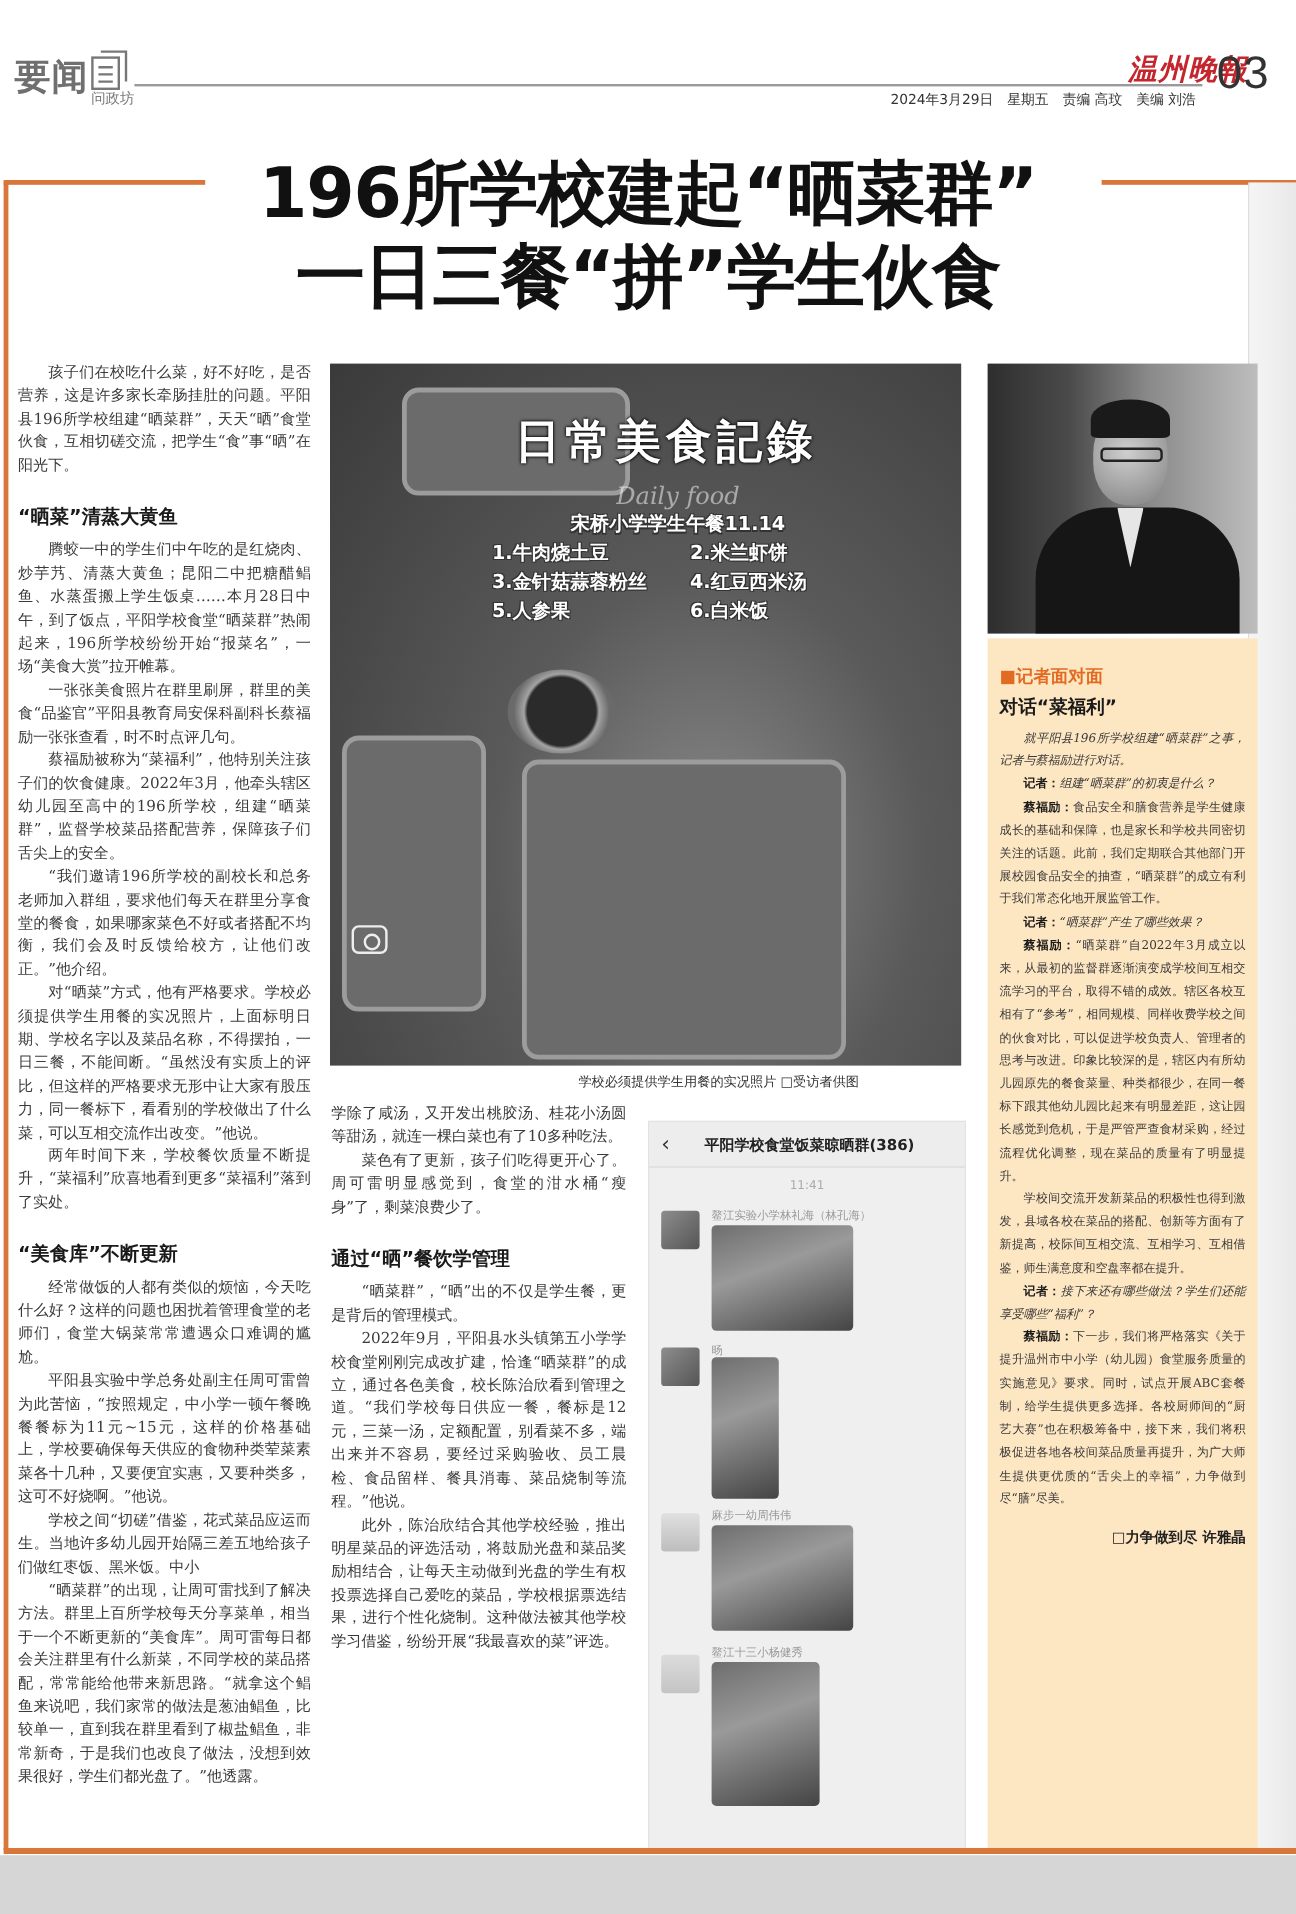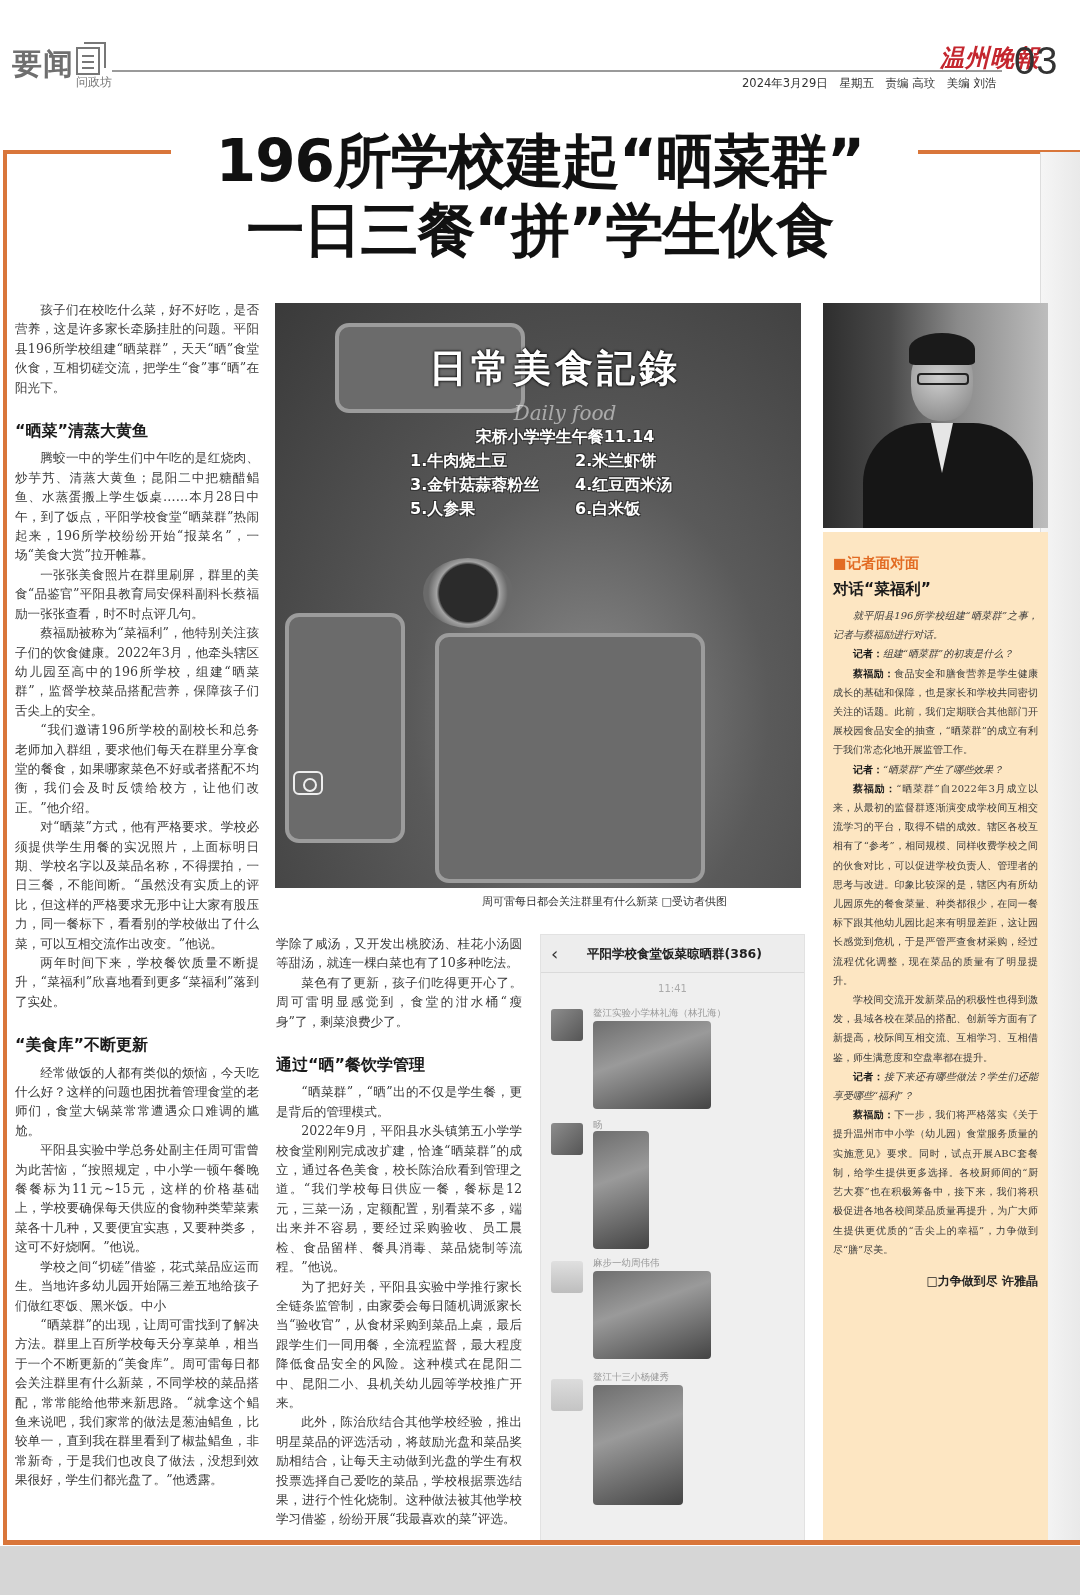--- a/index.html
+++ b/index.html
@@ -29,21 +29,21 @@
   
   .headline { position: absolute; left: 150px; top: 128px; width: 780px; text-align: center; font-family: "DejaVu Sans", sans-serif; font-weight: bold; color: #111; }
   .headline .l1 { font-size: 58px; line-height: 66px; letter-spacing: -1px; }
   .headline .l2 { font-size: 58px; line-height: 72px; letter-spacing: -1px; }
 
   
   .col { position: absolute; font-size: 12.6px; line-height: 19.4px; color: #3a3a3a; text-align: justify; }
   .col p { text-indent: 2em; }
   .col h3 { font-family: "DejaVu Sans", sans-serif; font-size: 16px; font-weight: bold; color: #1a1a1a; margin: 24px 0 8px 0; text-indent: 0; }
   .col1 { left: 15px; top: 300px; width: 244px; }
-  .col2 { left: 276px; top: 918px; width: 246px; margin-top: 16px; }
+  .col2 { left: 276px; top: 918px; width: 246px; }
 
   
   .photo-main { position: absolute; left: 275px; top: 303px; width: 526px; height: 585px; overflow: hidden;
     background: radial-gradient(ellipse at 60% 70%, #8a8a8a 0%, #5a5a5a 40%, #3a3a3a 100%); }
   .photo-main .tray { position: absolute; border: 4px solid #9c9c9c; border-radius: 14px; background: #6b6b6b; }
   .photo-main .bowl { position: absolute; border-radius: 50%; background: radial-gradient(circle, #2b2b2b 50%, #a3a3a3 55%, #6a6a6a 70%); }
   .photo-title { position: absolute; left: 130px; top: 40px; width: 300px; text-align: center; font-family: "DejaVu Serif", serif; font-size: 38px; color: #fff; font-weight: bold; text-shadow: 0 0 3px #000, 0 0 2px #000; letter-spacing: 4px; }
   .photo-daily { position: absolute; left: 200px; top: 98px; width: 180px; text-align: center; font-family: "DejaVu Serif", serif; font-size: 20px; color: rgba(255,255,255,0.5); font-style: italic; }
   .photo-menu { position: absolute; left: 125px; top: 122px; width: 330px; font-family: "DejaVu Sans", sans-serif; font-size: 16px; font-weight: bold; color: #fff; text-shadow: 1px 1px 0 #333, -1px -1px 0 #333, 1px -1px 0 #333, -1px 1px 0 #333; line-height: 24px; }
   .photo-menu .mh { text-align: center; }
@@ -154,31 +154,30 @@
       <span>4.红豆西米汤</span>
     </div>
     <div class="row">
       <span>5.人参果</span>
       <span>6.白米饭</span>
     </div>
   </div>
   <div class="photo-camera"></div>
 </div>
 <div class="caption cap1">
-  <span>周可雷每日都会关注群里有什么新菜</span>
+  <span>学校必须提供学生用餐的实况照片</span>
   <span class="credit">□受访者供图</span>
 </div>
 
 <div class="col col2">
   <p style="text-indent:0">学除了咸汤，又开发出桃胶汤、桂花小汤圆等甜汤，就连一棵白菜也有了10多种吃法。</p>
   <p>菜色有了更新，孩子们吃得更开心了。周可雷明显感觉到，食堂的泔水桶“瘦身”了，剩菜浪费少了。</p>
   <h3>通过“晒”餐饮学管理</h3>
   <p>“晒菜群”，“晒”出的不仅是学生餐，更是背后的管理模式。</p>
   <p>2022年9月，平阳县水头镇第五小学学校食堂刚刚完成改扩建，恰逢“晒菜群”的成立，通过各色美食，校长陈治欣看到管理之道。“我们学校每日供应一餐，餐标是12元，三菜一汤，定额配置，别看菜不多，端出来并不容易，要经过采购验收、员工晨检、食品留样、餐具消毒、菜品烧制等流程。”他说。</p>
-  <p>为了把好关，平阳县实验中学推行家长全链条监管制，由家委会每日随机调派家长当“验收官”，从食材采购到菜品上桌，最后跟学生们一同用餐，全流程监督，最大程度降低食品安全的风险。这种模式在昆阳二中、昆阳二小、县机关幼儿园等学校推广开来。</p>
   <p>此外，陈治欣结合其他学校经验，推出明星菜品的评选活动，将鼓励光盘和菜品奖励相结合，让每天主动做到光盘的学生有权投票选择自己爱吃的菜品，学校根据票选结果，进行个性化烧制。这种做法被其他学校学习借鉴，纷纷开展“我最喜欢的菜”评选。</p>
 </div>
 
 <div class="chat">
   <div class="chat-header">
     <span class="chat-back">‹</span>
     <span class="chat-title">平阳学校食堂饭菜晾晒群(386)</span>
   </div>
   <div class="chat-time">11:41</div>
   <div class="msg" style="top:72px;">

